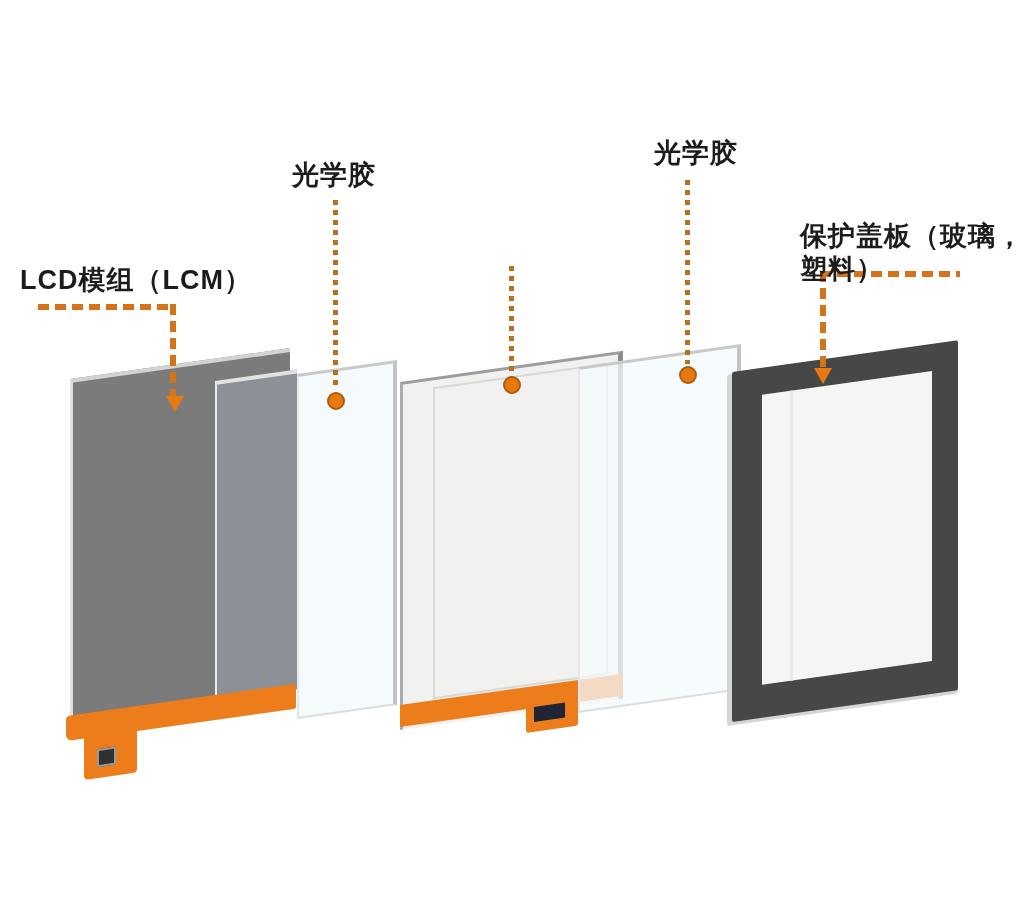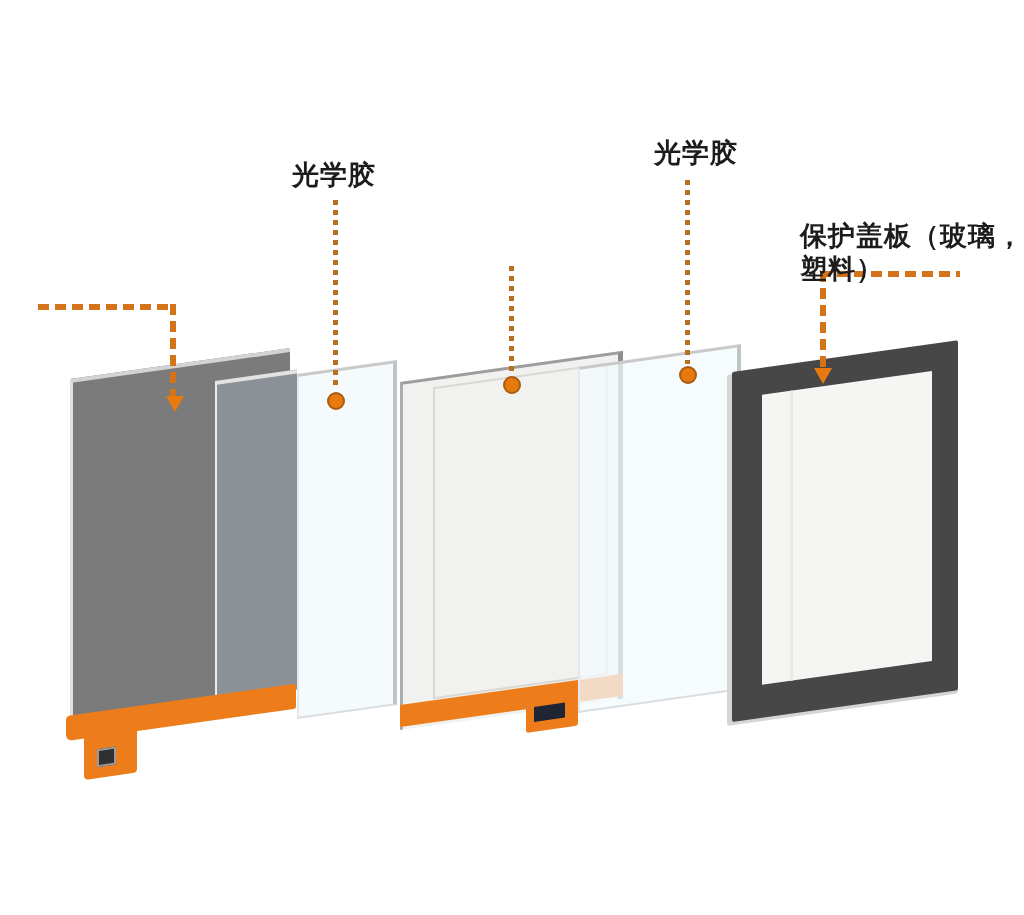--- a/index.html
+++ b/index.html
@@ -95,18 +95,19 @@
   <div class="dot-v" style="left:509px;top:266px;height:108px;"></div>
   <div class="dot" style="left:503px;top:376px;"></div>
 
   <div class="dot-v" style="left:685px;top:180px;height:184px;"></div>
   <div class="dot" style="left:679px;top:366px;"></div>
 
   <div class="dash-h" style="left:820px;top:271px;width:140px;"></div>
   <div class="dash-v" style="left:820px;top:271px;height:99px;"></div>
   <div class="arrow-down" style="left:814px;top:368px;"></div>
 
+  <div class="lbl" style="left:20px;top:264px;">LCD模组（LCM）</div>
   <div class="lbl" style="left:292px;top:159px;">光学胶</div>
   <div class="lbl" style="left:654px;top:137px;">光学胶</div>
   <div class="lbl" style="left:789px;top:220px;width:235px;margin-left:11px;">保护盖板（玻璃，
 塑料）</div>
 
 </div>
 
 </body></html>

